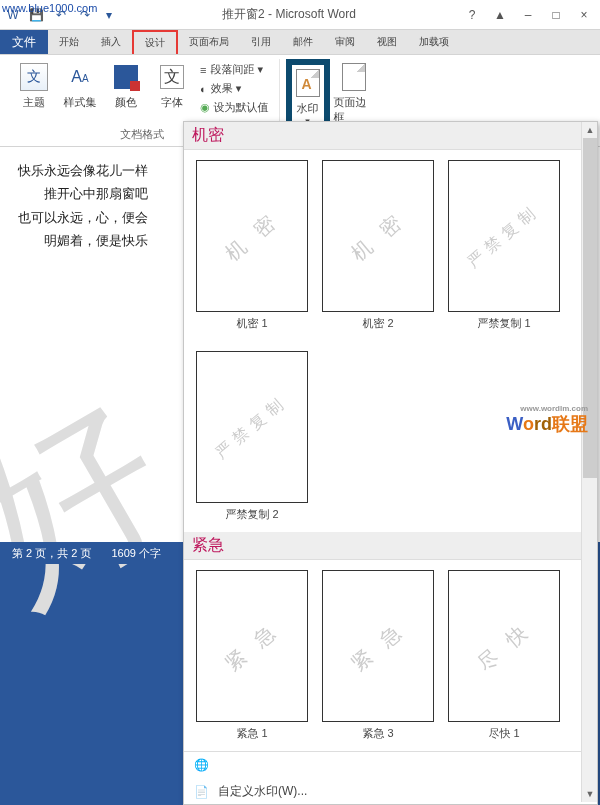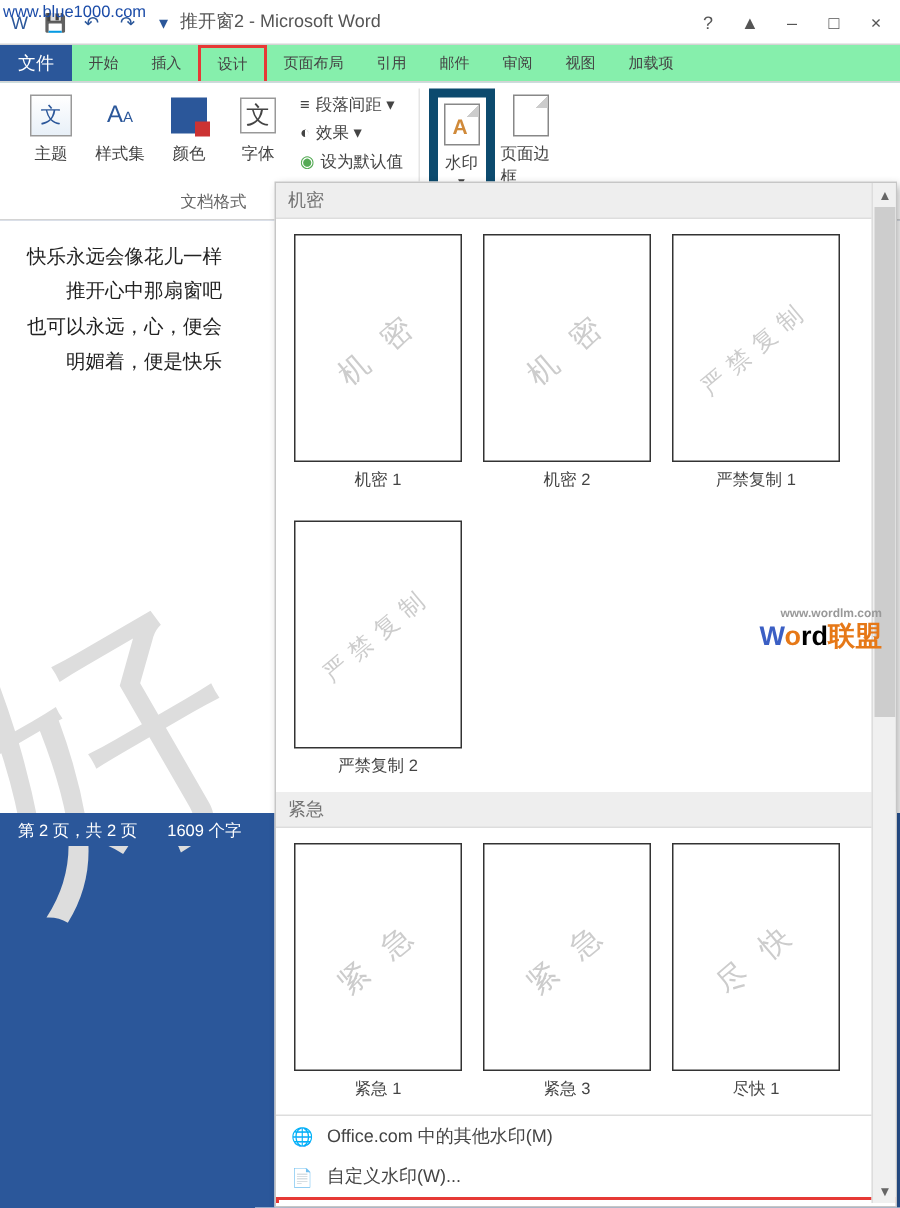--- a/index.html
+++ b/index.html
@@ -1,24 +1,24 @@
 <!DOCTYPE html>
 <html><head>
 <meta charset="utf-8">
 <style>
 *{margin:0;padding:0;box-sizing:border-box;font-family:"Microsoft YaHei","SimSun",sans-serif}
 body{width:600px;height:805px;background:#2b579a;overflow:hidden;position:relative}
 .titlebar{height:30px;background:#fff;display:flex;align-items:center;padding:0 2px;border-bottom:1px solid #d4d4d4}
 .qat{display:flex;gap:2px;align-items:center}
 .qat-btn{width:22px;height:22px;display:flex;align-items:center;justify-content:center;font-size:12px;color:#2b579a}
-.title{flex:1;font-size:12px;color:#555}
+.title{flex:1;text-align:center;font-size:12px;color:#555}
 .win-controls{display:flex;gap:0}
 .win-btn{width:28px;height:22px;display:flex;align-items:center;justify-content:center;color:#555;font-size:12px}
 .url-overlay{position:absolute;top:2px;left:2px;font-size:11px;color:#1a4ba8;z-index:100}
-.tabs{height:25px;background:#86efac;display:flex;border-bottom:1px solid #d4d4d4}
+.tabs{height:25px;background:#e5e5e5;display:flex;border-bottom:1px solid #d4d4d4}
 .tab-file{background:#2b579a;color:#fff;padding:4px 12px;font-size:12px;display:flex;align-items:center}
 .tab{padding:4px 11px;font-size:10px;color:#444;display:flex;align-items:center;cursor:pointer}
 .tab.active{border:2px solid #e63935;border-bottom:none}
 .ribbon{height:92px;background:#fff;display:flex;padding:4px 6px;border-bottom:1px solid #d4d4d4}
 .ribbon-group{display:flex;flex-direction:column;align-items:center;padding:0 6px;border-right:1px solid #e5e5e5}
 .ribbon-group:last-child{border-right:none}
 .rg-items{display:flex;gap:2px;flex:1;align-items:flex-start}
 .rg-label{font-size:11px;color:#666;padding-top:2px}
 .big-btn{display:flex;flex-direction:column;align-items:center;width:44px;padding:2px;font-size:11px;color:#444;cursor:pointer}
 .big-btn.highlighted{border:6px solid #0c4a6e}
@@ -27,30 +27,30 @@
 .icon-page::before{content:"";position:absolute;top:0;right:0;width:8px;height:8px;background:linear-gradient(135deg,transparent 50%,#ccc 50%)}
 .icon-page.wa::after{content:"A";position:absolute;top:6px;left:5px;color:#d08a3a;font-size:14px;font-weight:bold}
 .small-opts{display:flex;flex-direction:column;gap:2px;font-size:11px;color:#444;padding-top:2px}
 .small-opt{display:flex;align-items:center;gap:4px;padding:1px 4px}
 .document-area{position:absolute;top:147px;left:0;width:600px;height:395px;background:#fff}
 .doc-content{padding:12px 18px;font-size:13px;line-height:1.8;color:#222;font-family:"SimSun"}
 .bg-wm{position:absolute;bottom:-80px;left:-20px;font-size:180px;color:#ddd;transform:rotate(-30deg);font-family:"SimSun";z-index:0}
 .statusbar{position:absolute;bottom:0;left:0;right:0;height:22px;background:#2b579a;color:#fff;font-size:11px;display:flex;align-items:center;padding:0 12px;gap:20px;z-index:5}
 .gallery{position:absolute;top:121px;left:183px;width:415px;height:684px;background:#fff;border:1px solid #c6c6c6;box-shadow:2px 2px 6px rgba(0,0,0,.3);z-index:50}
 .gal-inner{height:calc(100% - 2px);overflow:hidden;position:relative}
-.gal-head{background:#eee;padding:3px 8px;font-size:12px;color:#737373;border-bottom:1px solid #ddd}
+.gal-head{background:#eee;padding:3px 8px;font-size:16px;color:#be185d;border-bottom:1px solid #ddd}
 .gal-row{display:flex;gap:14px;padding:10px 12px;flex-wrap:wrap}
 .gal-item{display:flex;flex-direction:column;align-items:center;gap:4px}
 .thumb{width:112px;height:152px;border:1px solid #333;background:#fff;display:flex;align-items:center;justify-content:center;position:relative;overflow:hidden}
 .thumb-text{transform:rotate(-40deg);color:#ccc;font-size:20px;font-family:"SimSun";letter-spacing:6px;white-space:nowrap}
 .thumb-label{font-size:11px;color:#444}
 .wordlm{position:absolute;right:9px;top:290px;font-size:18px;font-weight:bold;z-index:60}
 .wordlm .w{color:#3b5fc4}
 .wordlm .o{color:#e67817}
-.wordlm .rest{color:#000000}
+.wordlm .rest{color:#a16207}
 .wordlm .cn{color:#e67817}
 .wordlm .sub{font-size:8px;color:#999;position:absolute;top:-8px;right:0}
 .menu-items{border-top:1px solid #ddd}
 .menu-item{display:flex;align-items:center;gap:8px;padding:5px 10px;font-size:12px;color:#444}
 .menu-item.highlighted{border:2px solid #e63935}
 .mi-icon{width:16px;height:16px;display:flex;align-items:center;justify-content:center;font-size:12px}
 .scrollbar{position:absolute;right:0;top:0;width:16px;height:100%;background:#f0f0f0;border-left:1px solid #ddd}
 .sb-btn{width:16px;height:16px;background:#f0f0f0;display:flex;align-items:center;justify-content:center;font-size:9px;color:#666}
 .sb-thumb{width:14px;margin-left:1px;background:#cdcdcd;height:340px;margin-top:0}
 .theme-icon{width:28px;height:28px;border:1px solid #999;background:linear-gradient(#fff,#e8f0f8);display:flex;align-items:center;justify-content:center;font-size:14px;color:#2b579a}
@@ -225,21 +225,20 @@
       <div class="gal-item">
           <div class="thumb">
             <div class="thumb-text">尽 快</div>
           </div>
           <div class="thumb-label">尽快 1</div>
         </div>
     </div>
     <div class="menu-items">
       <div class="menu-item">
           <span class="mi-icon">🌐</span>
-          <span>Office.com 中的其他水印(M)</span>
         </div>
       <div class="menu-item">
           <span class="mi-icon">📄</span>
           <span>自定义水印(W)...</span>
         </div>
       <div class="menu-item highlighted"></div>
 
     </div>
     <div class="scrollbar">
       <div class="sb-btn">▲</div>

